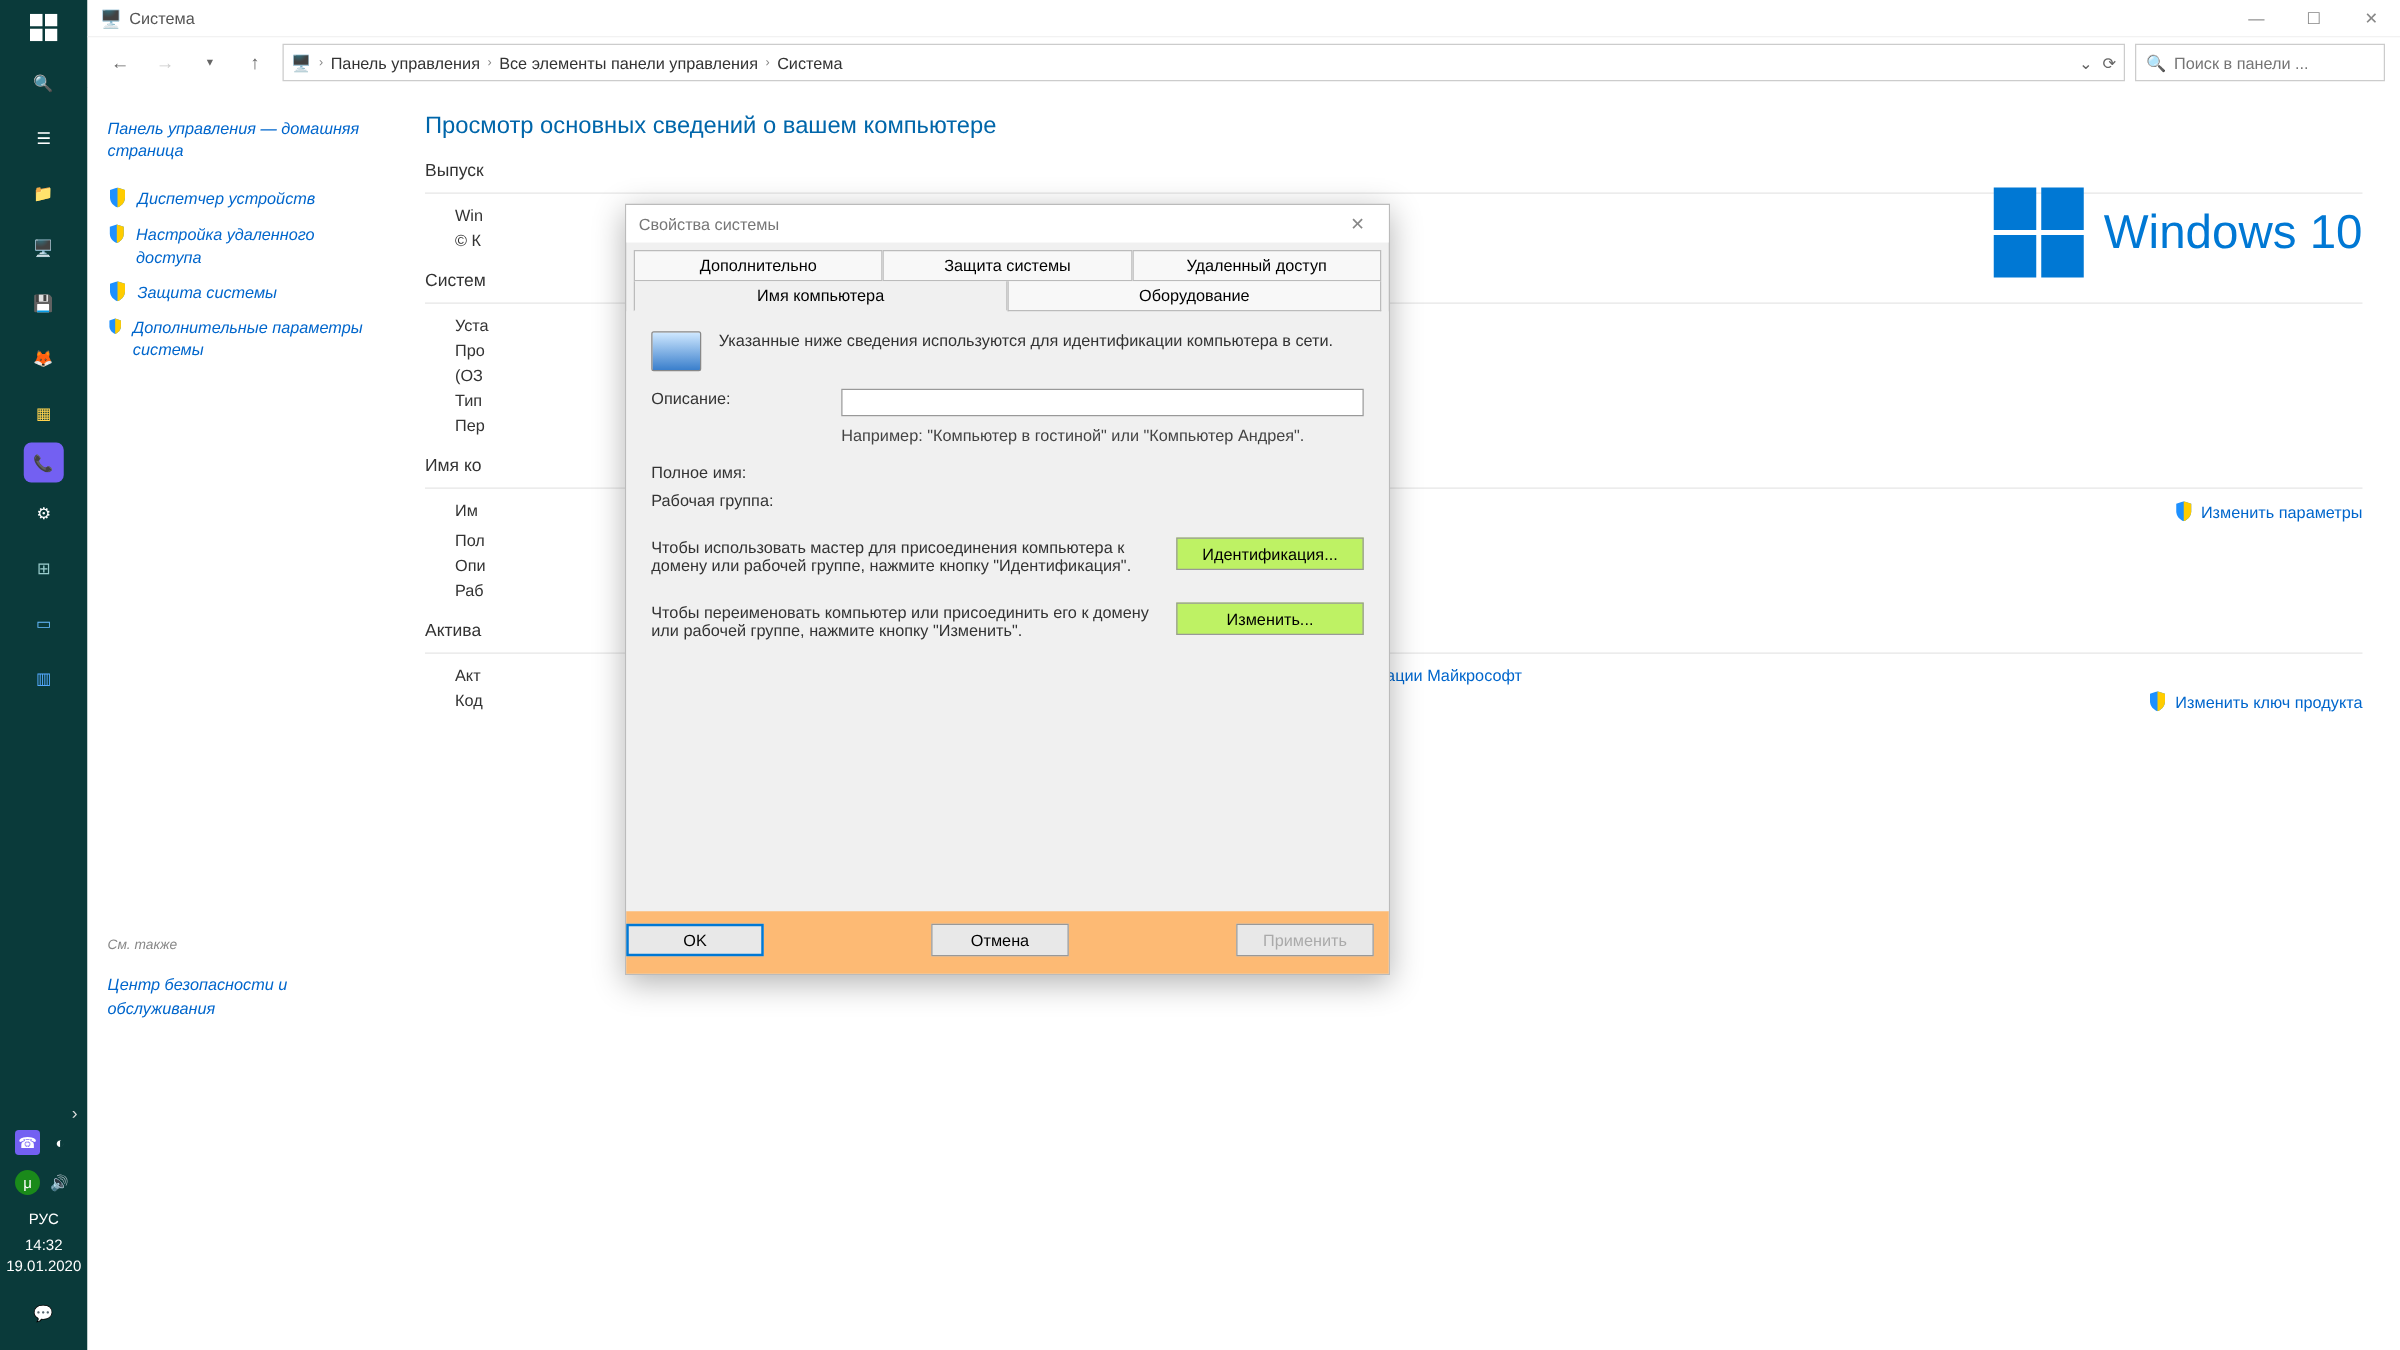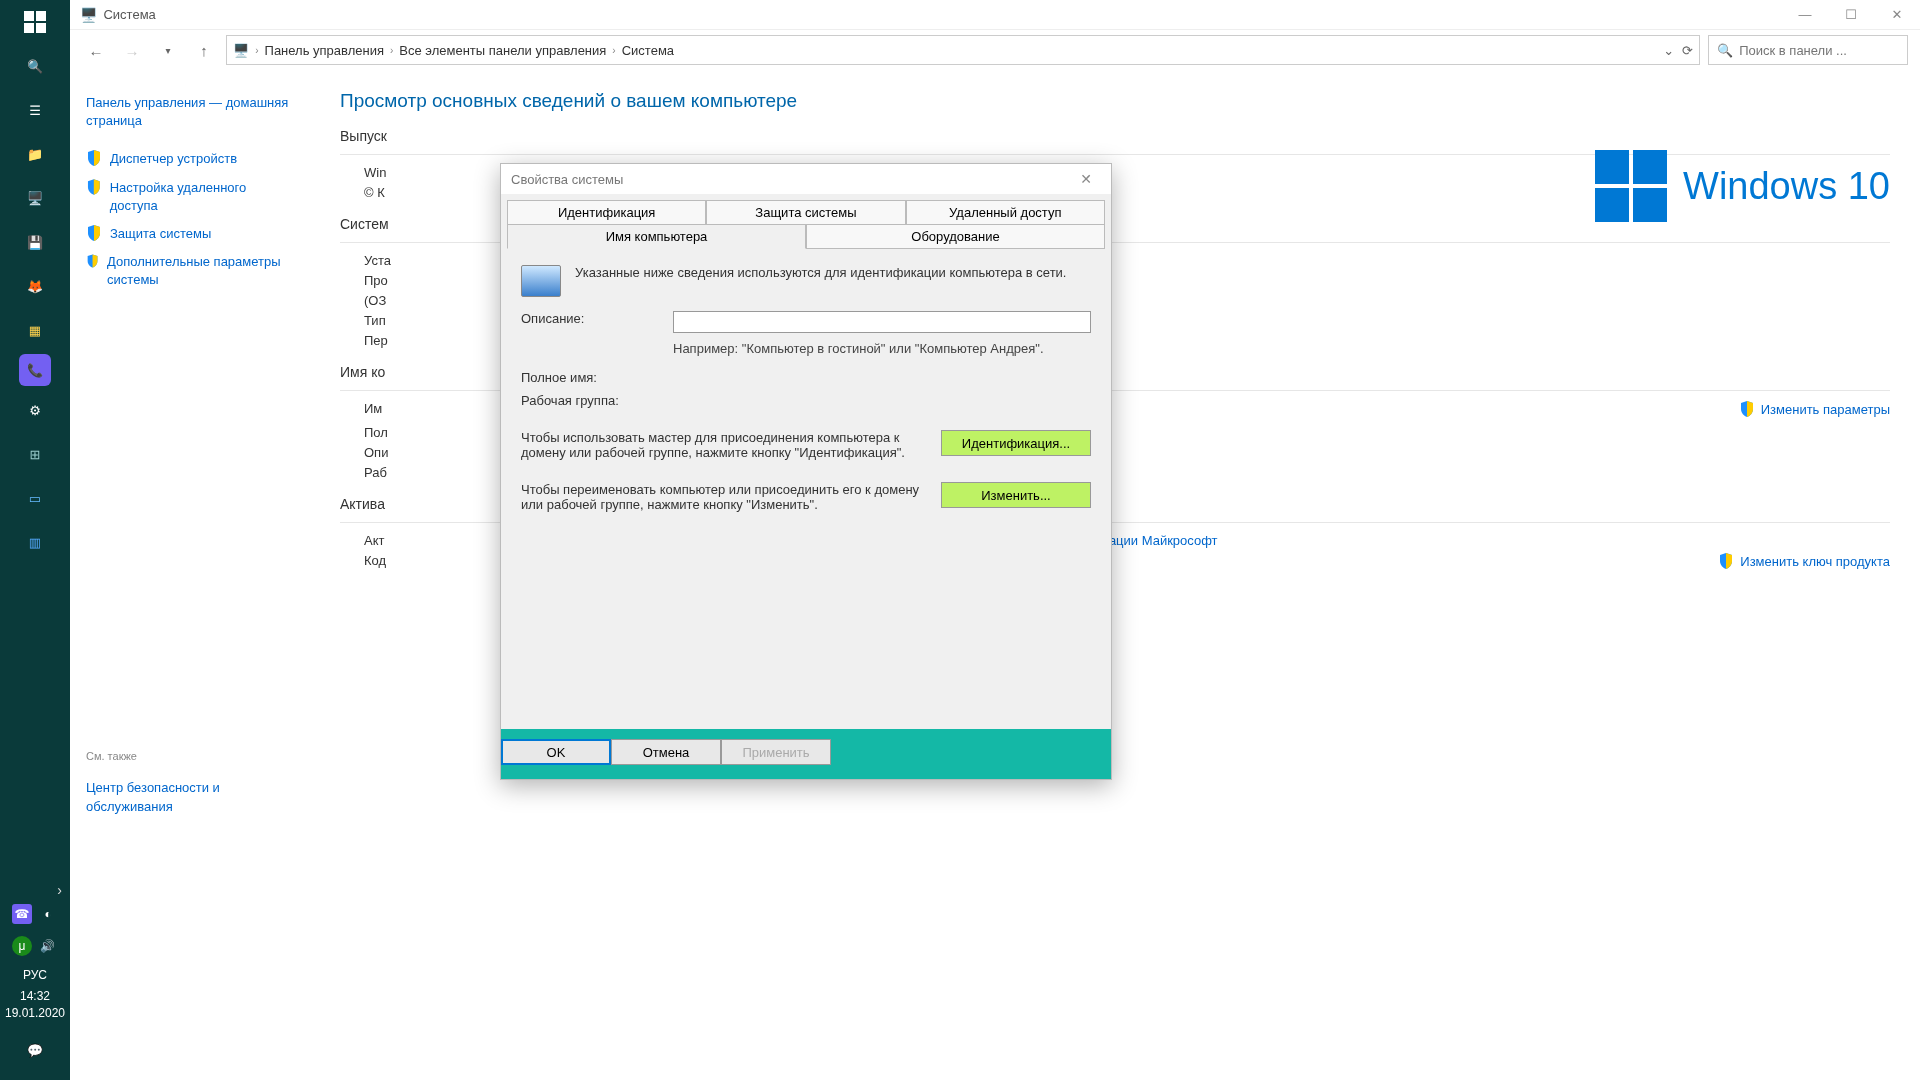--- a/index.html
+++ b/index.html
@@ -32,21 +32,21 @@
 .navbar .addrbar .crumb { cursor: pointer; }
 .navbar .addrbar .sep { color: #888; font-size: 10px; }
 .navbar .addrbar .addr-right { margin-left: auto; display: flex; gap: 8px; color: #666; }
 .navbar .addrbar .addr-right span { cursor: pointer; }
 .navbar .searchbox { width: 200px; height: 30px; border: 1px solid #ccc; display: flex; align-items: center; padding: 0 8px; color: #999; }
 .searchbox .search-ic { margin-right: 6px; font-size: 13px; }
 .searchbox input { border: none; outline: none; width: 100%; font-size: 13px; }
 
 
 .content { position: absolute; left: 70px; top: 70px; right: 0; bottom: 0; display: flex; background: #fff; }
-.sidebar { width: 240px; padding: 24px 16px; color: #333; }
+.sidebar { width: 240px; padding: 24px 16px; color: #333; font-style: italic; }
 .sidebar .home-link { color: #0066cc; font-size: 13px; cursor: pointer; display: block; margin-bottom: 20px; line-height: 1.4; }
 .sidebar .side-link { display: flex; align-items: flex-start; gap: 8px; margin: 10px 0; cursor: pointer; color: #0066cc; font-size: 13px; line-height: 1.4; }
 .sidebar .see-also { margin-top: 460px; color: #888; font-size: 11px; }
 .sidebar .sa-link { color: #0066cc; margin-top: 16px; display: block; cursor: pointer; line-height: 1.5; }
 
 .main { flex: 1; padding: 20px 30px; position: relative; }
 .main h1 { font-size: 19px; font-weight: 400; color: #0066aa; margin-bottom: 16px; }
 .main .section-title { font-size: 14px; color: #333; margin: 16px 0 10px 0; }
 .main .row { display: flex; margin: 5px 0 5px 24px; font-size: 13px; color: #333; }
 .main .row .label { width: 320px; flex-shrink: 0; }
@@ -75,21 +75,21 @@
 .dialog .dlg-body { padding: 16px 20px; background: #f0f0f0; min-height: 480px; font-size: 13px; color: #333; }
 .dialog .dlg-body .intro { display: flex; gap: 14px; margin-bottom: 14px; }
 .dialog .pc-icon { width: 40px; height: 32px; background: linear-gradient(#cfe8ff,#3a7fcc); border: 1px solid #888; border-radius: 2px; }
 .dialog .form-row { display: flex; align-items: flex-start; margin: 8px 0; gap: 12px; }
 .dialog .form-row .fl { width: 140px; }
 .dialog input.desc { flex: 1; border: 1px solid #999; height: 22px; padding: 0 4px; font-size: 13px; background: #fff; }
 .dialog .hint { margin-left: 152px; color: #444; }
 .dialog .wizard-row { display: flex; align-items: flex-start; gap: 20px; margin-top: 22px; }
 .dialog .wizard-row .wtxt { flex: 1; }
 .dialog .wizard-row button { width: 150px; height: 26px; font-size: 13px; background: #bef264; border: 1px solid #999; cursor: pointer; }
-.dialog .dlg-footer { padding: 10px 12px 14px 0; display: flex; justify-content: flex-start; gap: 0; background: #14b8a6; }
+.dialog .dlg-footer { padding: 10px 12px 14px 0; display: flex; justify-content: space-between; gap: 10px; background: #fdba74; }
 .dialog .dlg-footer button { width: 110px; height: 26px; font-size: 13px; background: #e8e8e8; border: 1px solid #999; cursor: pointer; }
 .dialog .dlg-footer button.primary { border: 2px solid #0078d4; }
 .dialog .dlg-footer button.disabled { color: #aaa; }
 
 svg.shield-svg { width: 16px; height: 16px; }
 </style>
 </head>
 <body>
 
 <div class="taskbar">
@@ -292,21 +292,21 @@
   </div>
 </div>
 
 <div class="dialog">
   <div class="dlg-titlebar">
     <span>Свойства системы</span>
     <span class="dlg-close">✕</span>
   </div>
   <div class="tab-rows">
     <div class="tab-row">
-      <div class="tab">Идентификация</div>
+      <div class="tab">Дополнительно</div>
       <div class="tab">Защита системы</div>
       <div class="tab">Удаленный доступ</div>
     </div>
     <div class="tab-row front">
       <div class="tab active">Имя компьютера</div>
       <div class="tab">Оборудование</div>
     </div>
   </div>
   <div class="dlg-body">
     <div class="intro">

